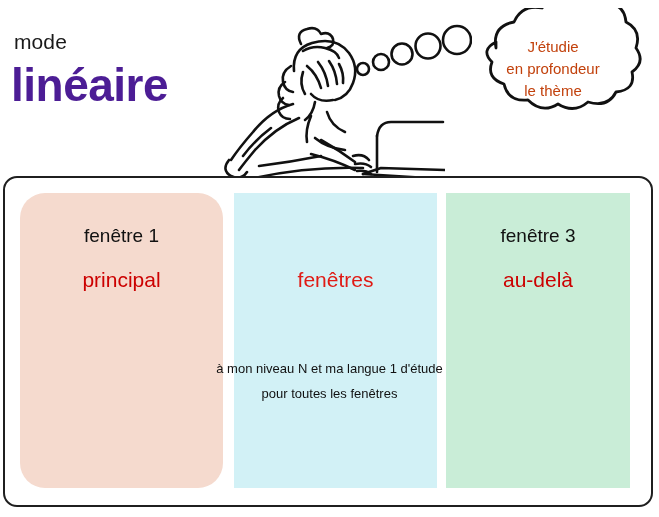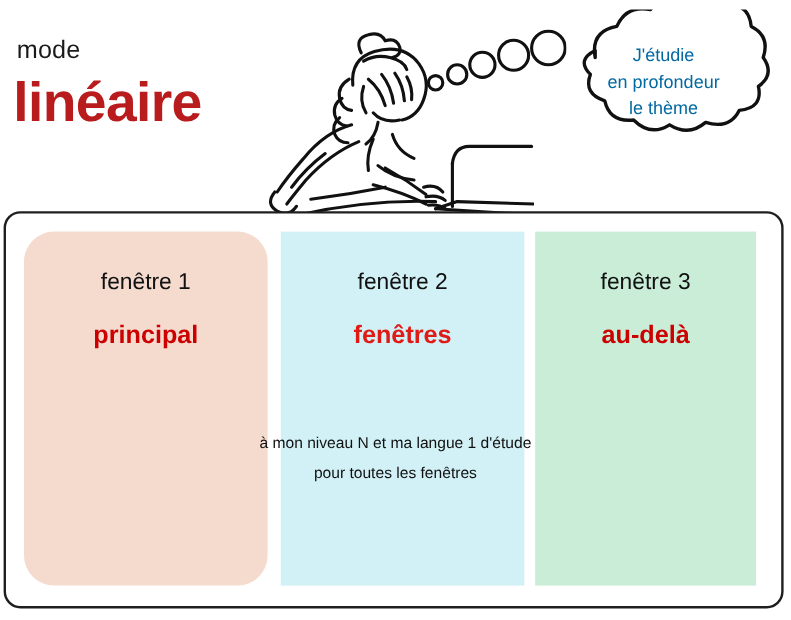--- a/index.html
+++ b/index.html
@@ -62,21 +62,21 @@
     height: 130px;
   }
   .bubble-text {
     position: absolute;
     left: 472px;
     top: 36px;
     width: 162px;
     text-align: center;
     font-size: 15px;
     line-height: 1.45;
-    color: #0369a1;
+    color: #c2410c;
   }
   .bubble-text div { white-space: nowrap; }
 
   
   .frame {
     position: absolute;
     left: 3px;
     top: 176px;
     width: 650px;
     height: 331px;
@@ -110,21 +110,21 @@
     font-size: 19px;
     color: #111111;
   }
   .col-name {
     position: absolute;
     top: 75px;
     left: 0;
     width: 100%;
     text-align: center;
     font-size: 21px;
-    font-weight: 700;
+    font-weight: 400;
     color: #cc0000;
   }
 
   
   .footer-note {
     position: absolute;
     left: 0;
     top: 356px;
     width: 659px;
     text-align: center;
@@ -134,21 +134,21 @@
     pointer-events: none;
   }
   .footer-note div { white-space: nowrap; }
 </style>
 </head>
 <body>
 
 <div id="stage">
 
   <div class="mode-label">mode</div>
-  <div class="mode-value" style="color: #b91c1c;">linéaire</div>
+  <div class="mode-value" style="color: #4c1d95;">linéaire</div>
 
   <div class="illustration">
     <svg viewBox="0 0 230 172" width="230" height="172" fill="none" stroke="#111111" stroke-width="2.6" stroke-linecap="round" stroke-linejoin="round">
 
       <path d="M86 36 q-6 -12 6 -15 q10 -3 14 5 q9 -3 12 5 q2 7 -6 9"></path>
       <path d="M88 43 q10 -6 22 -3 q12 3 14 10"></path>
 
       <path d="M79 63 q-2 -22 18 -28 q24 -7 37 10 q10 14 4 30 q-5 14 -18 17"></path>
 
       <path d="M92 58 q10 8 14 22"></path>
@@ -231,21 +231,20 @@
   <div class="frame" style="border-color: rgb(31, 31, 31);"></div>
 
   <div class="columns">
 
     <div class="col col-1" style="background: rgb(245, 218, 206); border-radius: 25px;">
       <div class="col-head">fenêtre 1</div>
       <div class="col-name" style="color: rgb(204, 0, 0);">principal</div>
     </div>
 
     <div class="col col-2" style="background: rgb(210, 241, 246);">
-      <div class="col-head">fenêtre 2</div>
       <div class="col-name" style="color: rgb(224, 27, 21);">fenêtres</div>
     </div>
 
     <div class="col col-3" style="background: rgb(201, 237, 215);">
       <div class="col-head">fenêtre 3</div>
       <div class="col-name" style="color: rgb(204, 0, 0);">au-delà</div>
     </div>
 
   </div>
 

